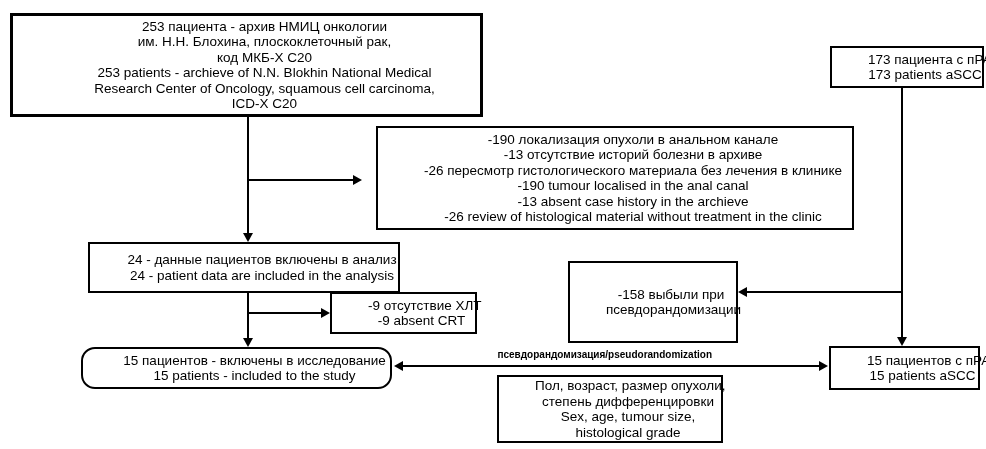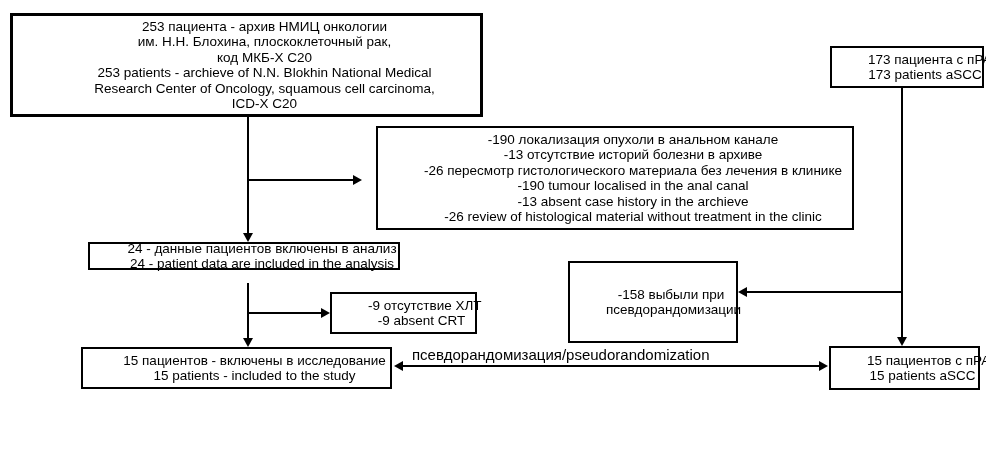--- a/index.html
+++ b/index.html
@@ -36,26 +36,27 @@
     font-size: 13.5px;
     line-height: 15.5px;
     white-space: nowrap;
     z-index: 2;
     padding-left: 36px;
   }
   .box div { width: 100%; }
   .thick { border-width: 3px; }
   .edge-label {
     position: absolute;
-    font-size: 15px;
+    font-size: 10px;
     line-height: 14px;
-    text-align: left;
+    text-align: right;
     white-space: nowrap;
     z-index: 2;
     background: transparent;
+    font-weight: bold;
   }
 </style>
 </head>
 <body>
 
 <div class="canvas">
 
   <svg class="connectors" viewBox="0 0 986 449" xmlns="http://www.w3.org/2000/svg">
 
     <line x1="248" y1="116" x2="248" y2="235" stroke="#000" stroke-width="2"></line>
@@ -97,41 +98,47 @@
 
   <div class="box" style="left:376px; top:126px; width:478px; height:104px;">
     <div>-190 локализация опухоли в анальном канале</div>
     <div>-13 отсутствие историй болезни в архиве</div>
     <div>-26 пересмотр гистологического материала без лечения в клинике</div>
     <div>-190 tumour localised in the anal canal</div>
     <div>-13 absent case history in the archieve</div>
     <div>-26 review of histological material without treatment in the clinic</div>
   </div>
 
-  <div class="box" style="left:88px; top:242px; width:312px; height:28px;">
+  <div class="box" style="left:88px; top:242px; width:312px; height:51px;">
     <div>24 - данные пациентов включены в анализ</div>
     <div>24 - patient data are included in the analysis</div>
   </div>
 
   <div class="box" style="left:330px; top:292px; width:147px; height:42px;">
     <div>-9 отсутствие ХЛТ</div>
     <div>-9 absent CRT</div>
   </div>
 
   <div class="box" style="left:568px; top:261px; width:170px; height:82px;">
     <div>-158 выбыли при</div>
     <div>псевдорандомизации</div>
   </div>
 
-  <div class="box" style="left:81px; top:347px; width:311px; height:42px;">
+  <div class="box" style="left:81px; top:347px; width:311px; height:42px;border-radius:14px;">
     <div>15 пациентов - включены в исследование</div>
     <div>15 patients - included to the study</div>
   </div>
 
   <div class="box" style="left:829px; top:346px; width:151px; height:44px;">
     <div>15 пациентов с пРАК</div>
     <div>15 patients aSCC</div>
   </div>
 
+  <div class="box" style="left:497px; top:375px; width:226px; height:68px;">
+    <div>Пол, возраст, размер опухоли,</div>
+    <div>степень дифференцировки</div>
+    <div>Sex, age, tumour size,</div>
+    <div>histological grade</div>
+  </div>
 
   <div class="edge-label" style="left:412px; top:348px; width:300px;">псевдорандомизация/pseudorandomization</div>
 
 </div>
 
 </body></html>

